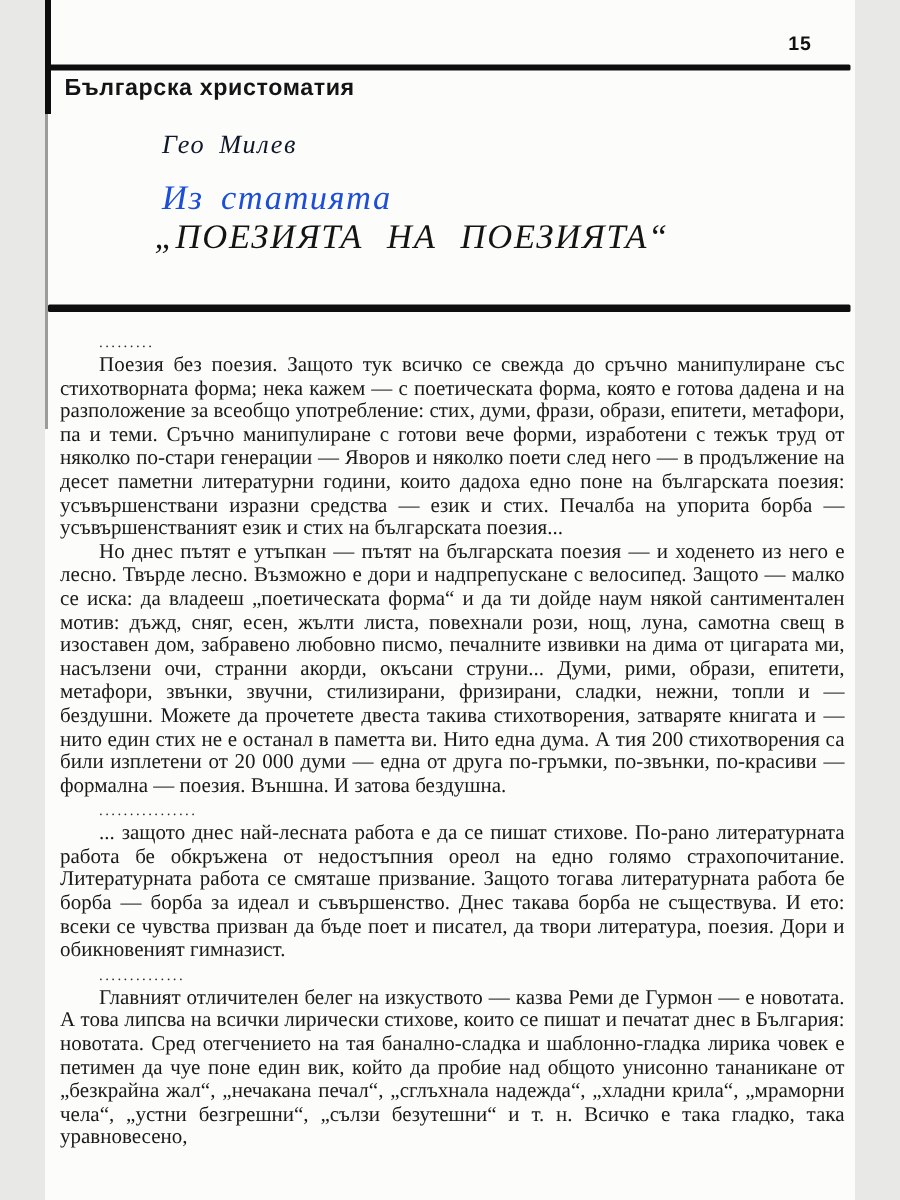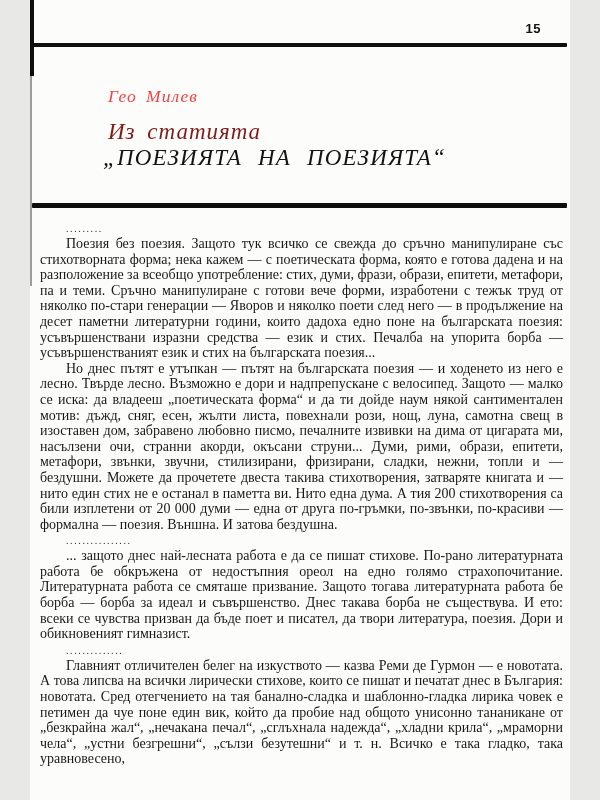--- a/index.html
+++ b/index.html
@@ -55,31 +55,31 @@
     color: #141414;
   }
   .author {
     position: absolute;
     top: 86px; left: 78px;
     font-family: "Liberation Serif", serif;
     font-style: italic;
     font-size: 17.5px;
     letter-spacing: 1px;
     word-spacing: 4px;
-    color: #ef4444;
+    color: #0f172a;
   }
   .title-kicker {
     position: absolute;
     top: 119px; left: 78px;
     font-family: "Liberation Serif", serif;
     font-style: italic;
     font-size: 23px;
     letter-spacing: 1px;
     word-spacing: 5px;
-    color: #7f1d1d;
+    color: #1d4ed8;
   }
   .title-main {
     position: absolute;
     top: 145px; left: 73px;
     font-family: "Liberation Serif", serif;
     font-style: italic;
     font-size: 23px;
     letter-spacing: 1.2px;
     word-spacing: 9px;
     color: #141414;
@@ -110,20 +110,21 @@
   }
 </style>
 </head>
 <body>
 
 <div class="page">
   <div class="scan-bar"></div>
   <div class="scan-bar-faint"></div>
   <div class="page-number">15</div>
   <div class="rule rule-top"></div>
+  <div class="series-title">Българска христоматия</div>
   <div class="author">Гео Милев</div>
   <div class="title-kicker">Из статията</div>
   <div class="title-main">„ПОЕЗИЯТА НА ПОЕЗИЯТА“</div>
   <div class="rule rule-mid"></div>
   <div class="body">
       <div class="ellipsis">.........</div>
       <p><span>Поезия без поезия. Защото тук всичко се свежда до сръчно манипулиране със стихотворната форма; нека кажем — с поетическата форма, която е </span><span class="b">готова</span><span> дадена и на разположение за всеобщо употребление: стих, думи, фрази, образи, епитети, метафори, па и теми. Сръчно манипулиране с готови вече форми, изработени с тежък труд от няколко по-стари генерации — Яворов и няколко поети след него — в продължение на десет паметни литературни години, които дадоха едно поне на българската поезия: усъвършенствани изразни средства — език и стих. </span><span class="b">Печалба на упорита борба — усъвършенстваният език и стих на българската поезия...</span></p>
       <p><span>Но днес пътят е утъпкан — пътят на българската поезия — и ходенето из него е лесно. Твърде лесно. Възможно е дори и надпрепускане с велосипед. Защото — малко се иска: да владееш „поетическата форма“ и да ти дойде наум някой сантиментален мотив: дъжд, сняг, есен, жълти листа, повехнали рози, нощ, луна, самотна свещ в изоставен дом, забравено любовно писмо, печалните извивки на дима от цигарата ми, насълзени очи, странни акорди, окъсани струни... Думи, рими, образи, епитети, метафори, звънки, звучни, стилизирани, фризирани, сладки, нежни, топли и — бездушни. Можете да прочетете двеста такива стихотворения, затваряте книгата и — нито един стих не е останал в паметта ви. Нито една дума. А тия 200 стихотворения са били изплетени от 20 000 думи — една от друга по-гръмки, по-звънки, по-красиви — формална — поезия. Външна. И затова бездушна.</span></p>
       <div class="ellipsis">................</div>
       <p><span>... защото днес най-лесната работа е да се пишат стихове. По-рано литературната работа бе обкръжена от недостъпния ореол на едно голямо страхопочитание. Литературната работа се смяташе призвание. Защото тогава литературната работа бе борба — борба за идеал и съвършенство. Днес такава борба не съществува. И ето: всеки се чувства призван да бъде поет и писател, да твори литература, поезия. Дори и обикновеният гимназист.</span></p>

